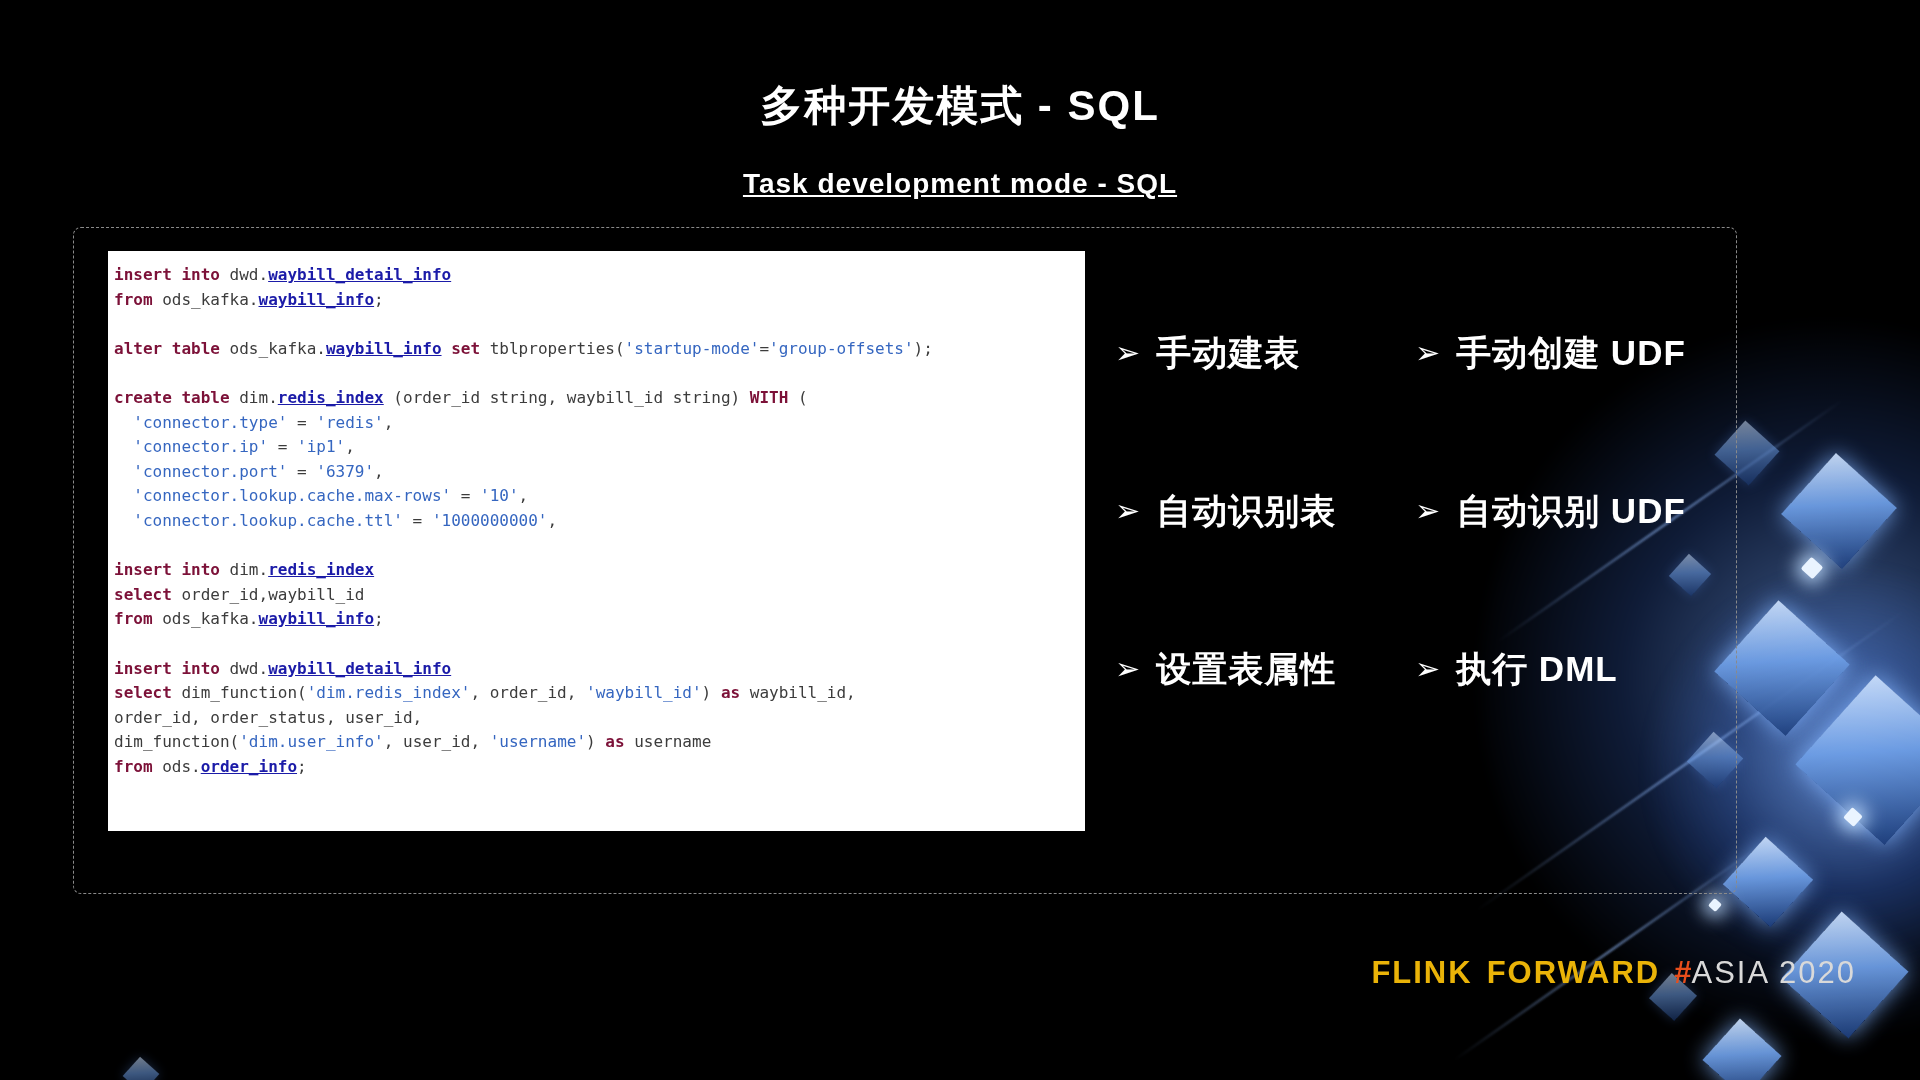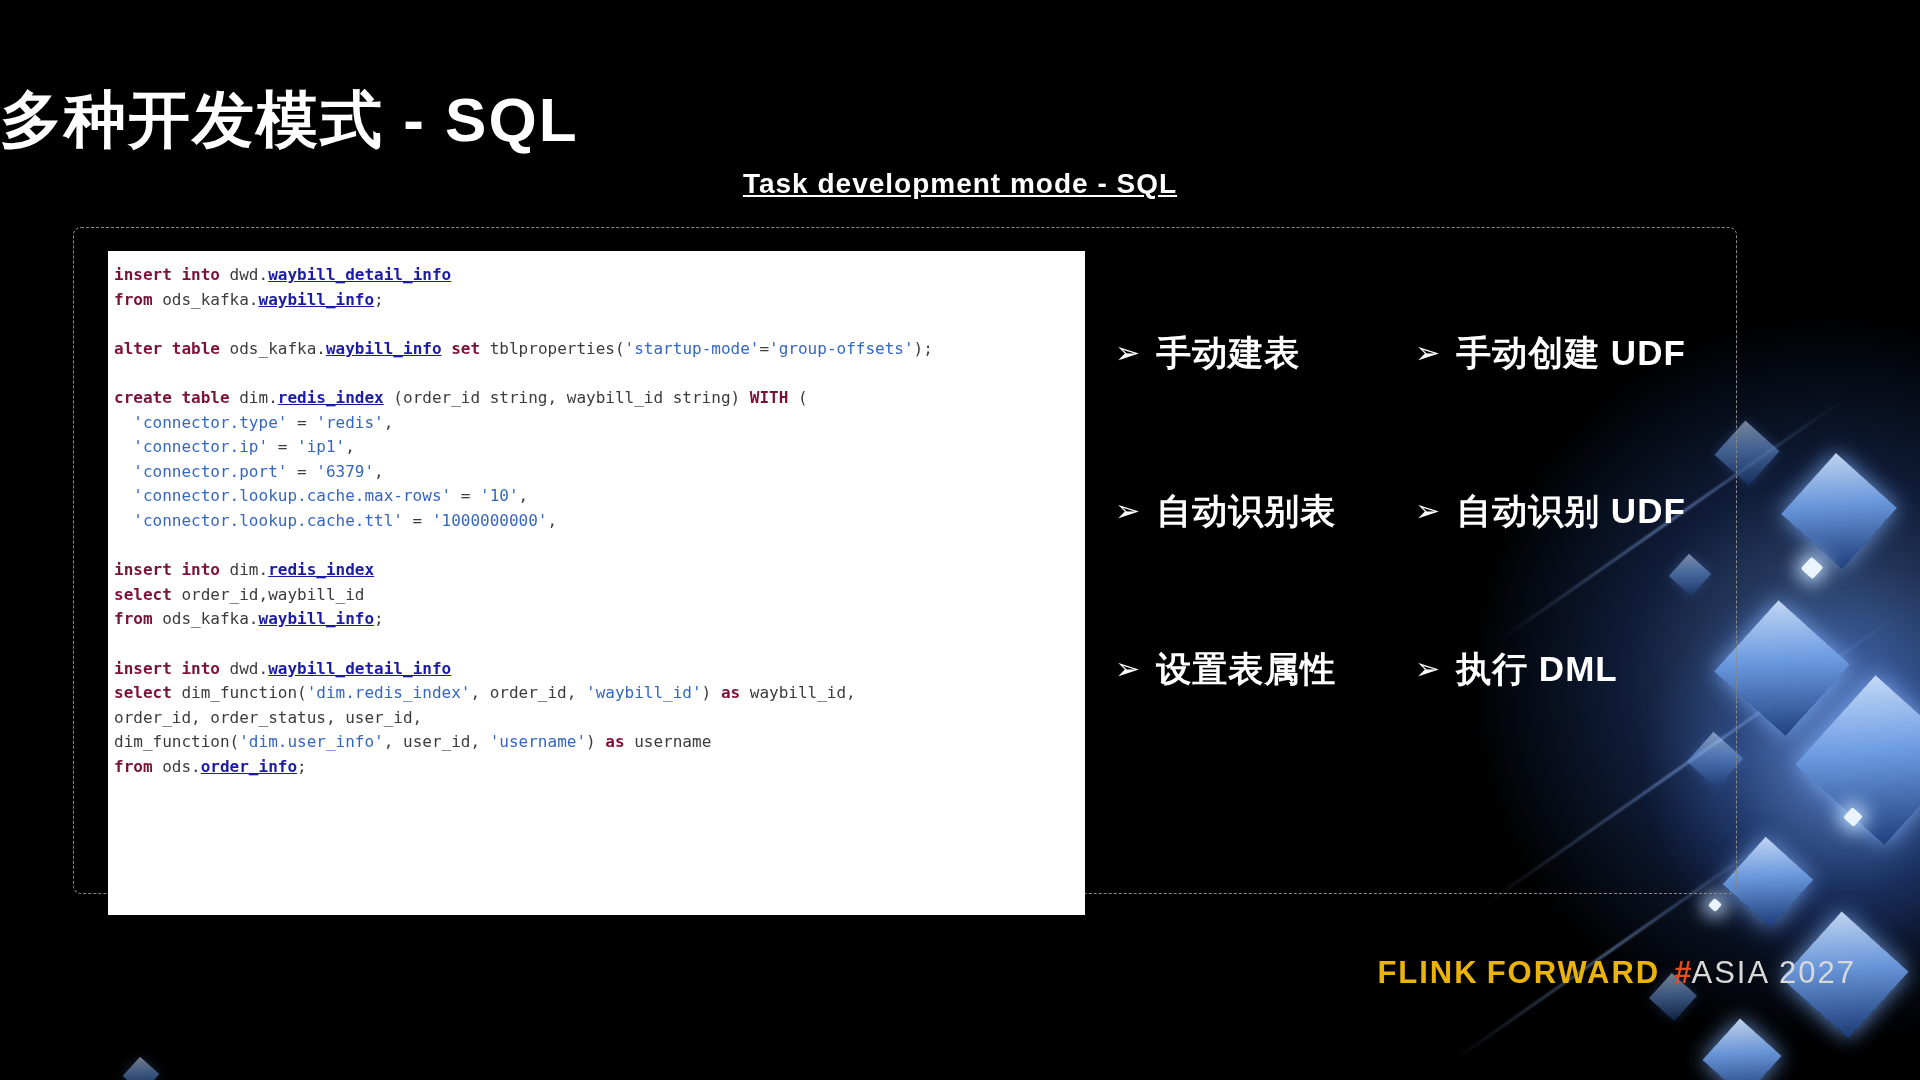--- a/index.html
+++ b/index.html
@@ -2,35 +2,35 @@
 <html style="--code-kw: #7c1138; --code-tbl: #1b1ba8; --code-str: #3566c0; --code-pl: #3c3c3c; --accent: #e84e1b;"><head>
 <meta charset="utf-8">
 <style>
   html,body{margin:0;padding:0;background:#000;}
   .slide{
     position:relative;width:1920px;height:1080px;background:#000;overflow:hidden;
     font-family:"Liberation Sans",sans-serif;color:#fff;
   }
   
   .title{
-    position:absolute;top:78px;left:0;width:100%;text-align:left;
-    font-size:62px;font-weight:bold;letter-spacing:2px;color:#fff;
+    position:absolute;top:78px;left:0;width:100%;text-align:center;
+    font-size:42px;font-weight:bold;letter-spacing:2px;color:#fff;
   }
   .subtitle{
     position:absolute;top:168px;left:0;width:100%;text-align:center;
     font-size:28px;font-weight:600;letter-spacing:1px;color:#fff;text-decoration:underline;
   }
   
   .content-panel{
     position:absolute;left:73px;top:227px;width:1662px;height:665px;
     border:1px dashed #8a8a8a;border-radius:8px;
   }
   
   .code-panel{
-    position:absolute;left:108px;top:251px;width:977px;height:664px;
+    position:absolute;left:108px;top:251px;width:977px;height:580px;
     background:#fff;box-sizing:border-box;padding:12px 10px 10px 6px;
     overflow:hidden;
   }
   .code-line{
     font-family:"DejaVu Sans Mono","Liberation Mono",monospace;
     font-size:16px;line-height:24.6px;white-space:pre;color:var(--code-pl);
   }
   .tok-kw{color:var(--code-kw);font-weight:bold;}
   .tok-tbl{color:var(--code-tbl);font-weight:bold;text-decoration:underline;}
   .tok-str{color:var(--code-str);}
@@ -41,21 +41,21 @@
     display:grid;grid-template-columns:300px auto;row-gap:116px;column-gap:0;
   }
   .bullet-item{display:flex;align-items:center;white-space:nowrap;}
   .bullet-arrow{font-size:30px;color:#fff;margin-right:16px;line-height:42px;}
   .bullet-label{font-size:35px;font-weight:700;color:#fff;line-height:42px;letter-spacing:1px;}
   
   .footer{
     position:absolute;right:64px;top:955px;font-size:31px;white-space:nowrap;
   }
   .f-bold{font-weight:bold;color:#eab308;letter-spacing:2px;}
-  .f-forward{margin-left:8px;}
+  .f-forward{margin-left:14px;}
   .f-hash{font-weight:bold;color:var(--accent);margin-left:14px;}
   .f-event{font-weight:300;color:#d9d9d9;letter-spacing:2px;}
   
   .bg-deco{position:absolute;inset:0;pointer-events:none;}
   .glow{
     position:absolute;border-radius:50%;
     background:radial-gradient(circle,rgba(120,170,255,0.55) 0%,rgba(60,110,220,0.25) 40%,rgba(0,0,20,0) 70%);
     filter:blur(6px);
   }
   .cube{
@@ -153,16 +153,16 @@
         <span class="bullet-arrow">➢</span>
         <span class="bullet-label">设置表属性</span>
       </div>
       <div class="bullet-item">
         <span class="bullet-arrow">➢</span>
         <span class="bullet-label">执行 DML</span>
       </div>
     </div>
 
   <div class="footer">
-    <span class="f-bold">FLINK</span><span class="f-bold f-forward">FORWARD</span><span class="f-hash">#</span><span class="f-event">ASIA 2027</span>
+    <span class="f-bold">FLINK</span><span class="f-bold f-forward">FORWARD</span><span class="f-hash">#</span><span class="f-event">ASIA 2020</span>
   </div>
 
 </div>
 
 </body></html>

